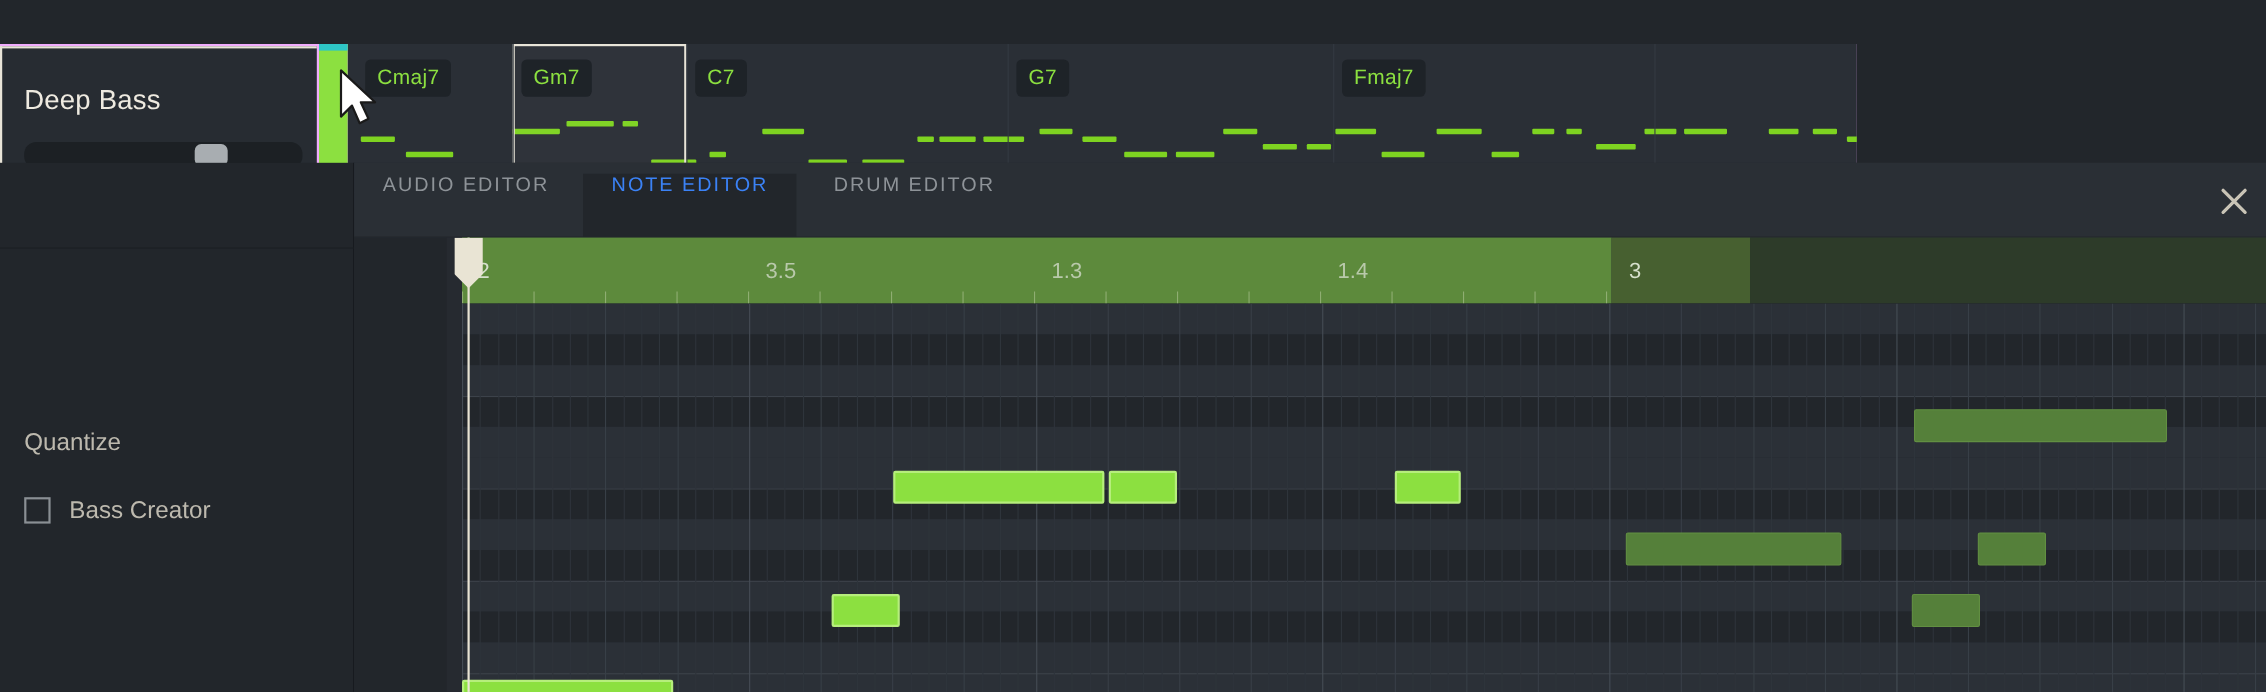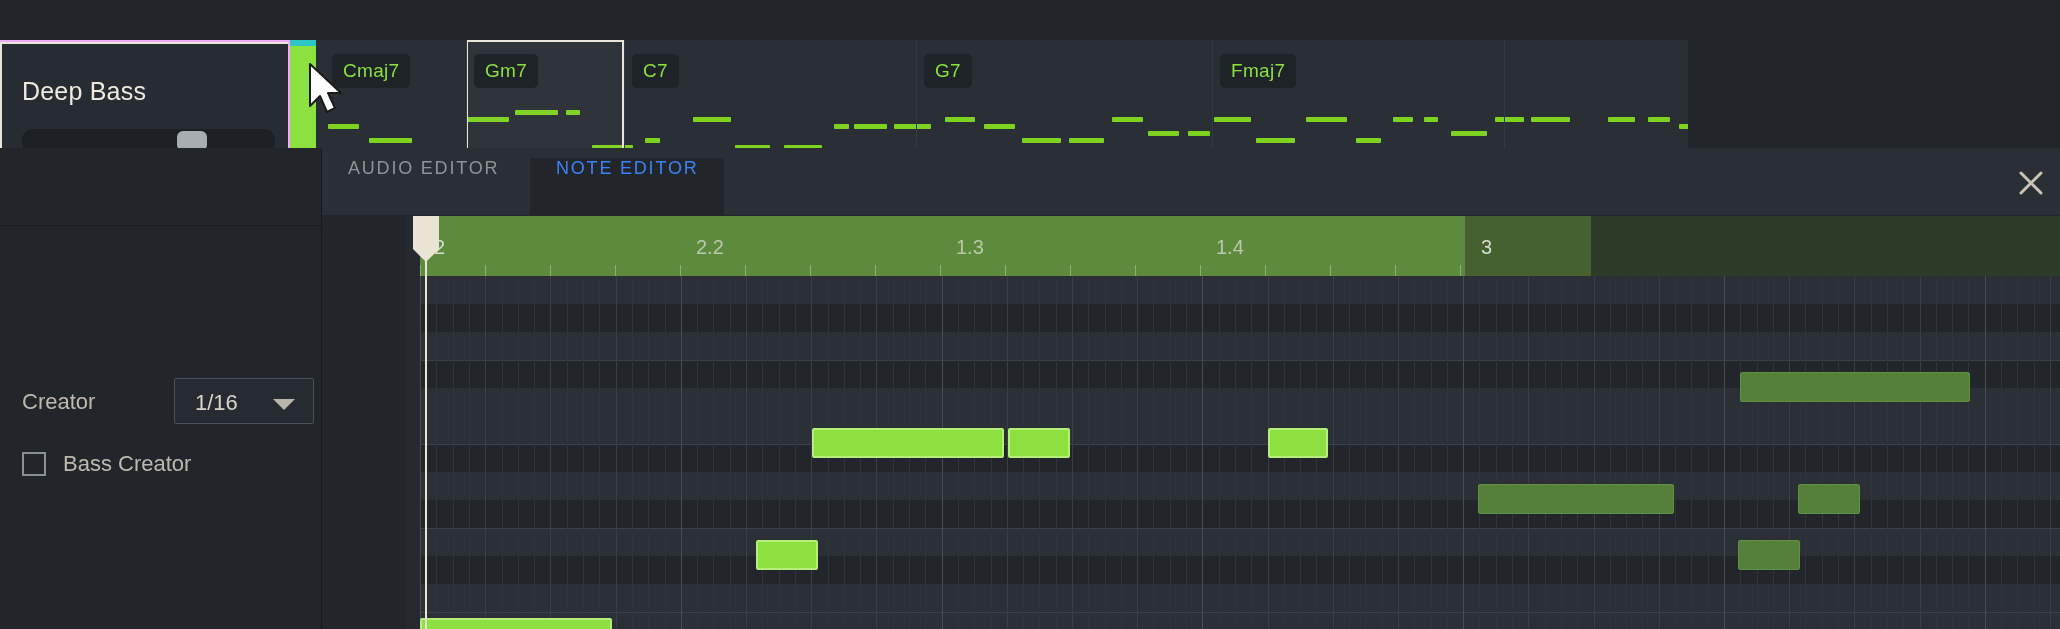--- a/index.html
+++ b/index.html
@@ -318,54 +318,53 @@
       <div class="thumb"></div>
     </div>
   </div>
 
   <div id="editor">
 
     <div id="sidebar">
       <div id="sidebar-head-sep"></div>
 
       <div id="quantize-row">
-        <div id="quantize-label">Creator</div>
-        <div id="quantize-select">
-          <span id="quantize-value">1/16</span>
-          <span id="quantize-caret"></span>
-        </div>
+        <div id="quantize-label">Quantize</div>
       </div>
 
       <div class="check-row" style="top:303px">
         <span class="checkbox"></span>
         <span class="check-label">Bass Creator</span>
       </div>
 
     </div>
 
     <div id="panel-main">
       <div id="tabbar">
         <div class="tab" style="left:0">
           <span>AUDIO EDITOR</span>
         </div>
         <div class="tab active" style="left:208px">
           <span>NOTE EDITOR</span>
+        </div>
+        <div class="tab" style="left:410px">
+          <span>DRUM EDITOR</span>
         </div>
         <svg id="close-x" viewBox="0 0 26 26">
           <path d="M3 3 L23 23 M23 3 L3 23" stroke="#c9c4b6" stroke-width="3" stroke-linecap="round"></path>
         </svg>
       </div>
 
       <div id="roll">
         <div id="ruler">
           <div id="ruler-active" style="left: 0px; width: 1045px;"></div>
           <div id="ruler-dim" style="left: 1045px; width: 126px;"></div>
           <div id="ruler-far" style="left: 1171px; width: 791px;"></div>
         <div class="ruler-label major" style="left: 14px;">2</div>
-            <div class="ruler-label" style="left: 276px;">2.2</div>
+            <div class="ruler-label" style="left: 276px;">3.5</div>
             <div class="ruler-label" style="left: 536px;">1.3</div>
             <div class="ruler-label" style="left: 796px;">1.4</div>
             <div class="ruler-label major" style="left: 1061px;">3</div>
             <div class="ruler-tick" style="left: 0px;"></div>
             <div class="ruler-tick" style="left: 65px;"></div>
             <div class="ruler-tick" style="left: 130px;"></div>
             <div class="ruler-tick" style="left: 195px;"></div>
             <div class="ruler-tick" style="left: 260px;"></div>
             <div class="ruler-tick" style="left: 325px;"></div>
             <div class="ruler-tick" style="left: 390px;"></div>

